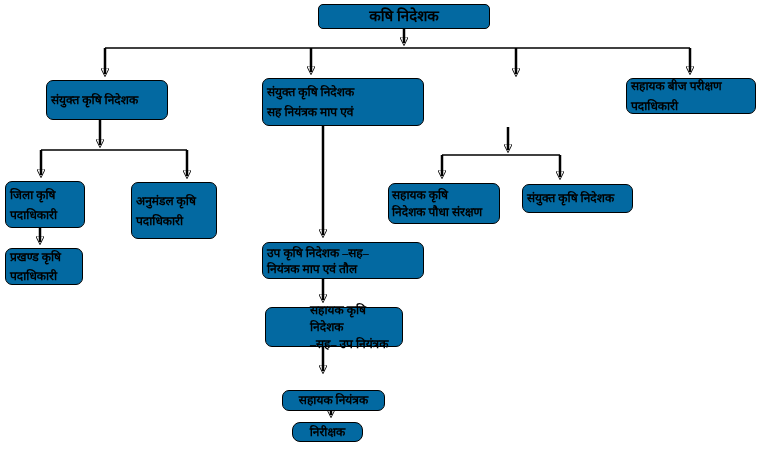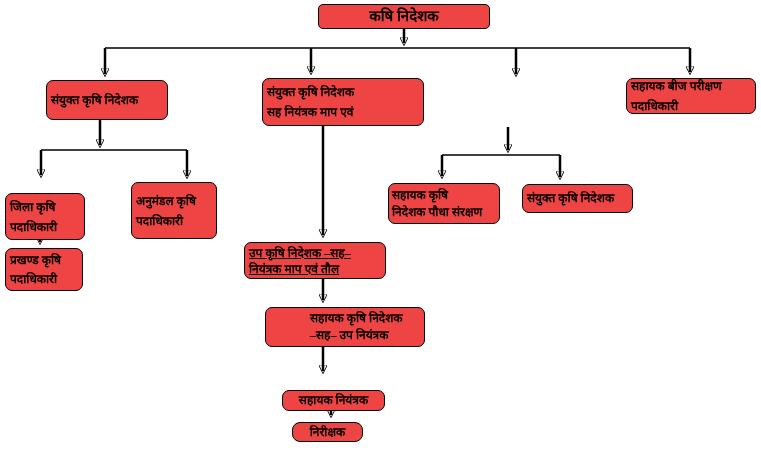--- a/index.html
+++ b/index.html
@@ -10,44 +10,44 @@
     font-family:"Liberation Serif","DejaVu Serif",serif;
     overflow:hidden;
   }
   svg.connectors{position:absolute;left:0;top:0;}
   svg.connectors path{fill:none;stroke:#000000;}
   svg.connectors path.h{stroke-width:1.5;}
   svg.connectors path.a{stroke-width:2.5;}
   .node{
     position:absolute;
     box-sizing:border-box;
-    background:#ef4444;
+    background:#0369a1;
     border:1px solid #000000;
     border-radius:7px;
     display:flex;
     align-items:center;
     justify-content:flex-start;
     padding:1px 4px;
     color:#000000;
     font-weight:bold;
     font-size:12px;
     line-height:17px;
   }
   .node span{white-space:pre-line;}
   .center{justify-content:center;text-align:center;}
   #nd-director    {left:318px;top:4px;  width:172px;height:25px;font-size:15px;border-radius:5px;}
   #nd-jd-agri     {left:46px; top:80px; width:122px;height:40px;}
   #nd-jd-controller{left:262px;top:78px;width:162px;height:48px;line-height:20px;}
   #nd-dd-plant    {left:456px;top:80px; width:118px;height:47px;line-height:20px;}
   #nd-seed        {left:626px;top:78px; width:130px;height:36px;line-height:20px;}
-  #nd-district    {left:5px;  top:193px;width:80px; height:47px;line-height:20px;}
+  #nd-district    {left:5px;  top:181px;width:80px; height:47px;line-height:20px;}
   #nd-subdivision {left:131px;top:182px;width:86px; height:57px;line-height:20px;}
-  #nd-block       {left:5px;  top:248px;width:78px; height:43px;line-height:19px;}
-  #nd-dd-weights  {left:244px;top:242px;width:142px;height:37px;line-height:16px;text-decoration:underline;}
-  #nd-ad-deputy   {left:265px;top:307px;width:160px;height:40px;line-height:17px;padding-left:44px;}
+  #nd-block       {left:5px;  top:248px;width:78px; height:37px;line-height:19px;}
+  #nd-dd-weights  {left:262px;top:242px;width:162px;height:37px;line-height:16px;}
+  #nd-ad-deputy   {left:265px;top:307px;width:138px;height:40px;line-height:17px;padding-left:44px;}
   #nd-ac          {left:282px;top:390px;width:103px;height:21px;}
   #nd-inspector   {left:292px;top:422px;width:71px; height:20px;border-radius:8px;}
   #nd-ad-plant    {left:388px;top:183px;width:112px;height:41px;line-height:17px;padding:1px 3px;}
   #nd-jd-plant    {left:522px;top:184px;width:111px;height:29px;}
 </style>
 </head>
 <body>
 
 <div class="canvas">
 

